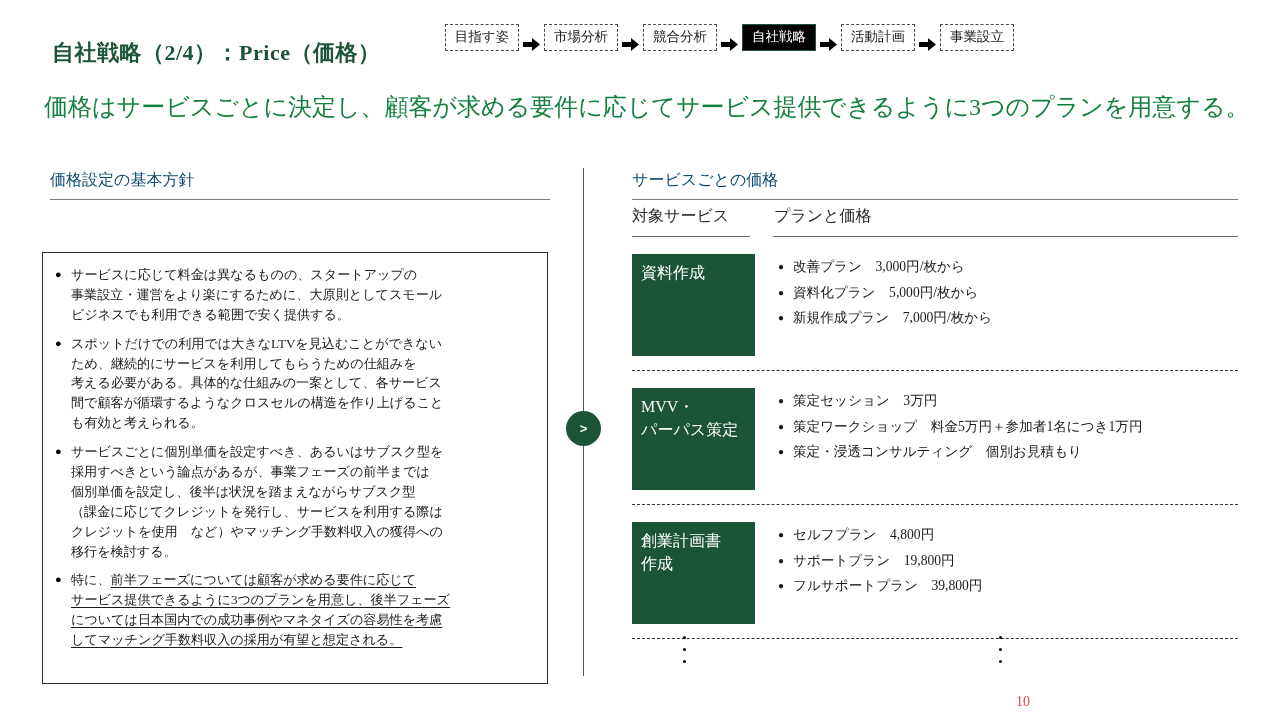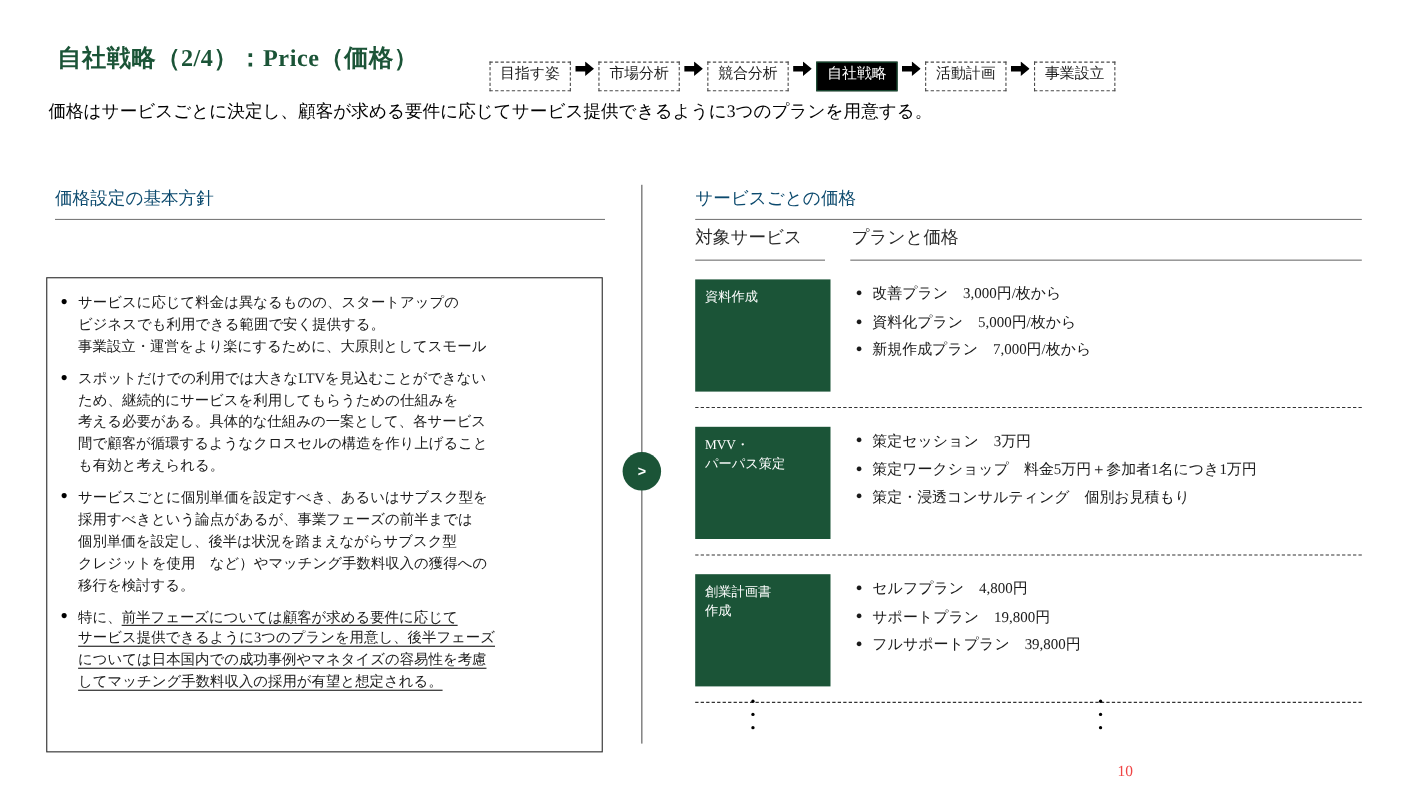--- a/index.html
+++ b/index.html
@@ -12,22 +12,22 @@
   }
   .slide { position: relative; width: 1052px; height: 720px; }
 
   
   .title {
     position: absolute; left: 52px; top: 38px;
     font-size: 22px; font-weight: bold;
     color: #1b5437; letter-spacing: 0.5px;
   }
   .breadcrumb {
-    position: absolute; right: 38px; top: 56px;
-    display: flex; align-items: flex-start; font-family: Liberation Mono, monospace;
+    position: absolute; right: 38px; top: 24px;
+    display: flex; align-items: flex-end;
   }
   .crumb {
     border: 1px dashed #4a4a4a;
     padding: 5px 9px 6px 9px;
     font-size: 13.5px; line-height: 1;
     color: #1a1a1a; white-space: nowrap;
     background: #ffffff;
   }
   .crumb.active {
     background: #000000; border: 1px solid #1b5437; color: #ffffff;
@@ -35,22 +35,22 @@
   .crumb-arrow {
     margin: 0 4px; font-size: 15px; color: #000000; line-height: 1;
     display: flex; align-items: center;
   }
   .crumb-arrow svg { display: block; }
 
   
   .subtitle {
     position: absolute; left: 44px; top: 92px;
     width: 1210px;
-    font-size: 16px; line-height: 1.3;
-    color: #000000; white-space: nowrap;
+    font-size: 24px; line-height: 1.3;
+    color: #15803d; white-space: nowrap;
   }
 
   
   .sec-head {
     position: absolute;
     font-size: 16px; color: #0c4a6e;
   }
   .sec-head .label { display: block; padding-bottom: 8px; }
   .sec-head .rule { display: block; height: 1px; background: #7b7b7b; }
 
@@ -103,21 +103,21 @@
   .svc-head .col-b { flex: 1; padding-left: 14px; }
   .svc-head-rules { display: flex; }
   .svc-head-rules .r-a { width: 118px; flex: 0 0 118px; height: 1px; background: #6e6e6e; }
   .svc-head-rules .gap { flex: 0 0 23px; }
   .svc-head-rules .r-b { flex: 1; height: 1px; background: #6e6e6e; }
 
   .svc-row { display: flex; padding-top: 17px; }
   .svc-tag {
     flex: 0 0 123px; width: 123px; height: 102px;
     background: #1b5437; color: #ffffff;
-    font-size: 12px; line-height: 1.42;
+    font-size: 16px; line-height: 1.42;
     padding: 8px 9px;
   }
   .svc-plans { flex: 1; padding-left: 23px; padding-top: 3px; }
   .plan-line {
     display: flex; font-size: 13.6px; line-height: 1.45;
     margin-bottom: 6px; color: #1a1a1a; white-space: nowrap;
   }
   .plan-bullet { flex: 0 0 15px; font-size: 10px; line-height: 1.95; }
   .row-sep {
     margin-top: 14px;
@@ -197,40 +197,41 @@
   </div>
 
   <div class="divider"></div>
   <div class="chev">&gt;</div>
 
   <div class="policy-box" id="policy-box">
       <div class="policy-item">
         <div class="policy-bullet">●</div>
         <div class="policy-text">
           <div><span>サービスに応じて料金は異なるものの、スタートアップの</span></div>
+          <div><span>事業設立・運営をより楽にするために、大原則としてスモール</span></div>
           <div><span>ビジネスでも利用できる範囲で安く提供する。</span></div>
-          <div><span>事業設立・運営をより楽にするために、大原則としてスモール</span></div>
         </div>
       </div>
       <div class="policy-item">
         <div class="policy-bullet">●</div>
         <div class="policy-text">
           <div><span>スポットだけでの利用では大きなLTVを見込むことができない</span></div>
           <div><span>ため、継続的にサービスを利用してもらうための仕組みを</span></div>
           <div><span>考える必要がある。具体的な仕組みの一案として、各サービス</span></div>
           <div><span>間で顧客が循環するようなクロスセルの構造を作り上げること</span></div>
           <div><span>も有効と考えられる。</span></div>
         </div>
       </div>
       <div class="policy-item">
         <div class="policy-bullet">●</div>
         <div class="policy-text">
           <div><span>サービスごとに個別単価を設定すべき、あるいはサブスク型を</span></div>
           <div><span>採用すべきという論点があるが、事業フェーズの前半までは</span></div>
           <div><span>個別単価を設定し、後半は状況を踏まえながらサブスク型</span></div>
+          <div><span>（課金に応じてクレジットを発行し、サービスを利用する際は</span></div>
           <div><span>クレジットを使用　など）やマッチング手数料収入の獲得への</span></div>
           <div><span>移行を検討する。</span></div>
         </div>
       </div>
       <div class="policy-item">
         <div class="policy-bullet">●</div>
         <div class="policy-text">
           <div><span>特に、</span><span class="u">前半フェーズについては顧客が求める要件に応じて</span></div>
           <div><span class="u">サービス提供できるように3つのプランを用意し、後半フェーズ</span></div>
           <div><span class="u">については日本国内での成功事例やマネタイズの容易性を考慮</span></div>

